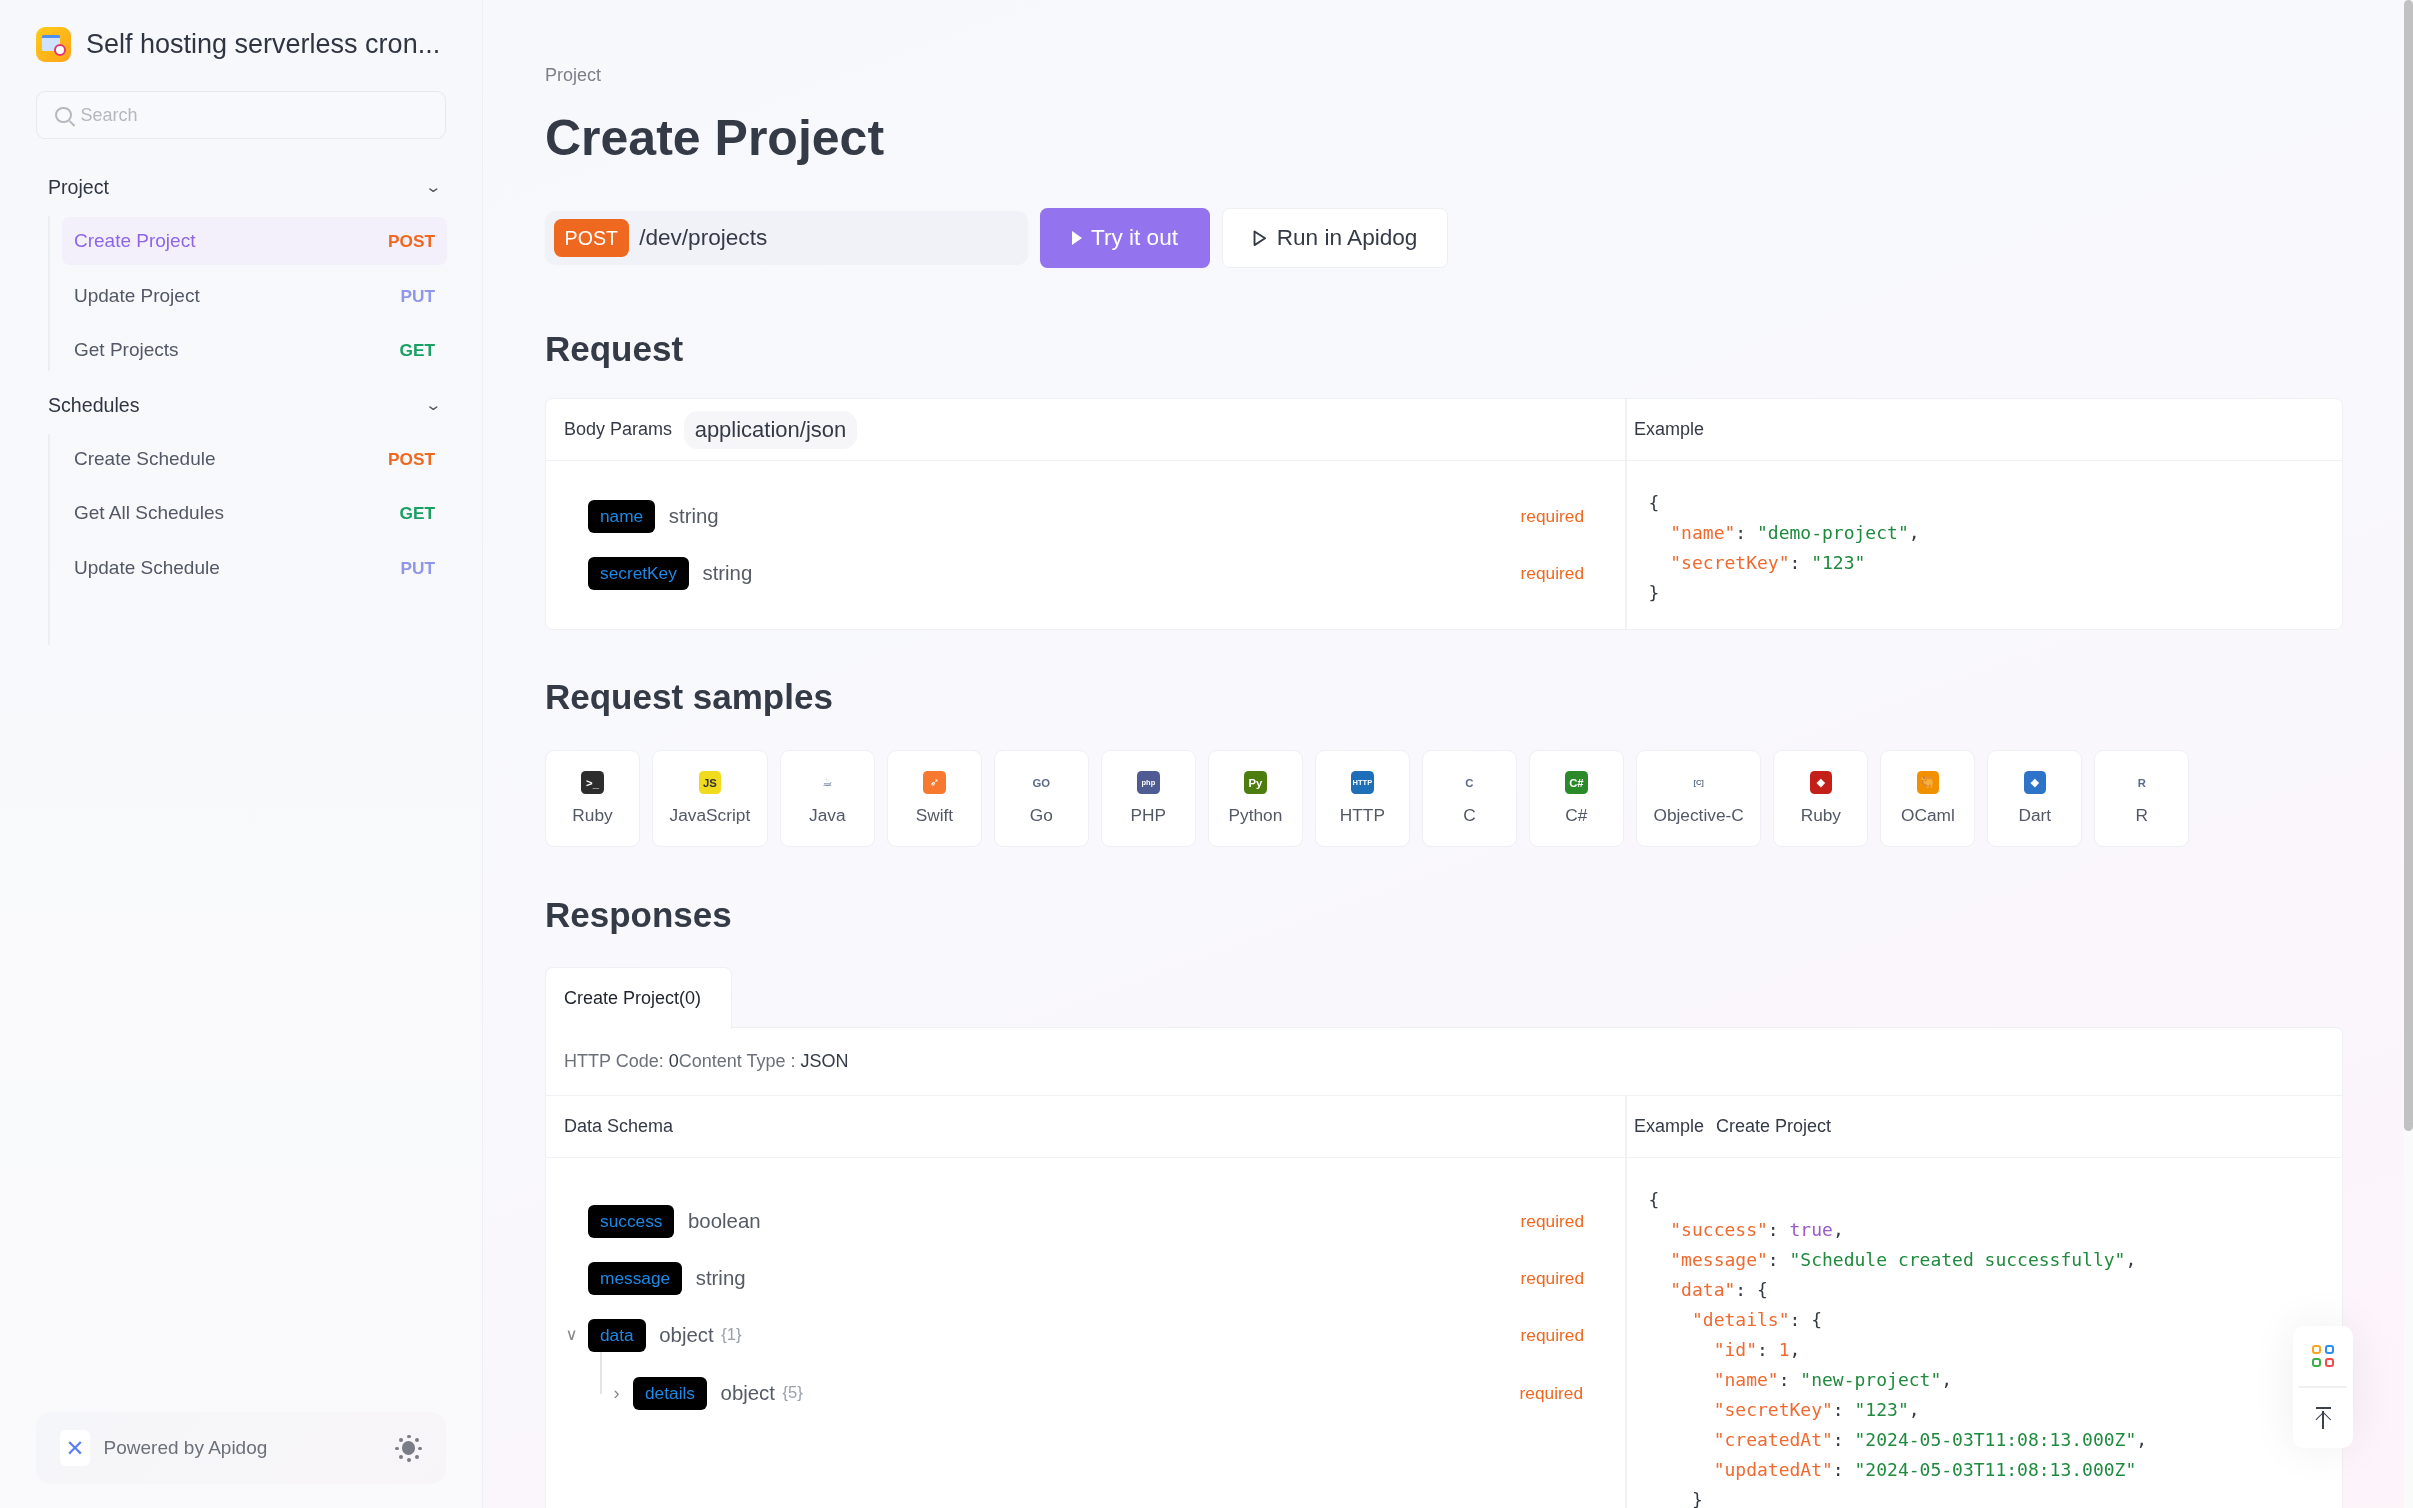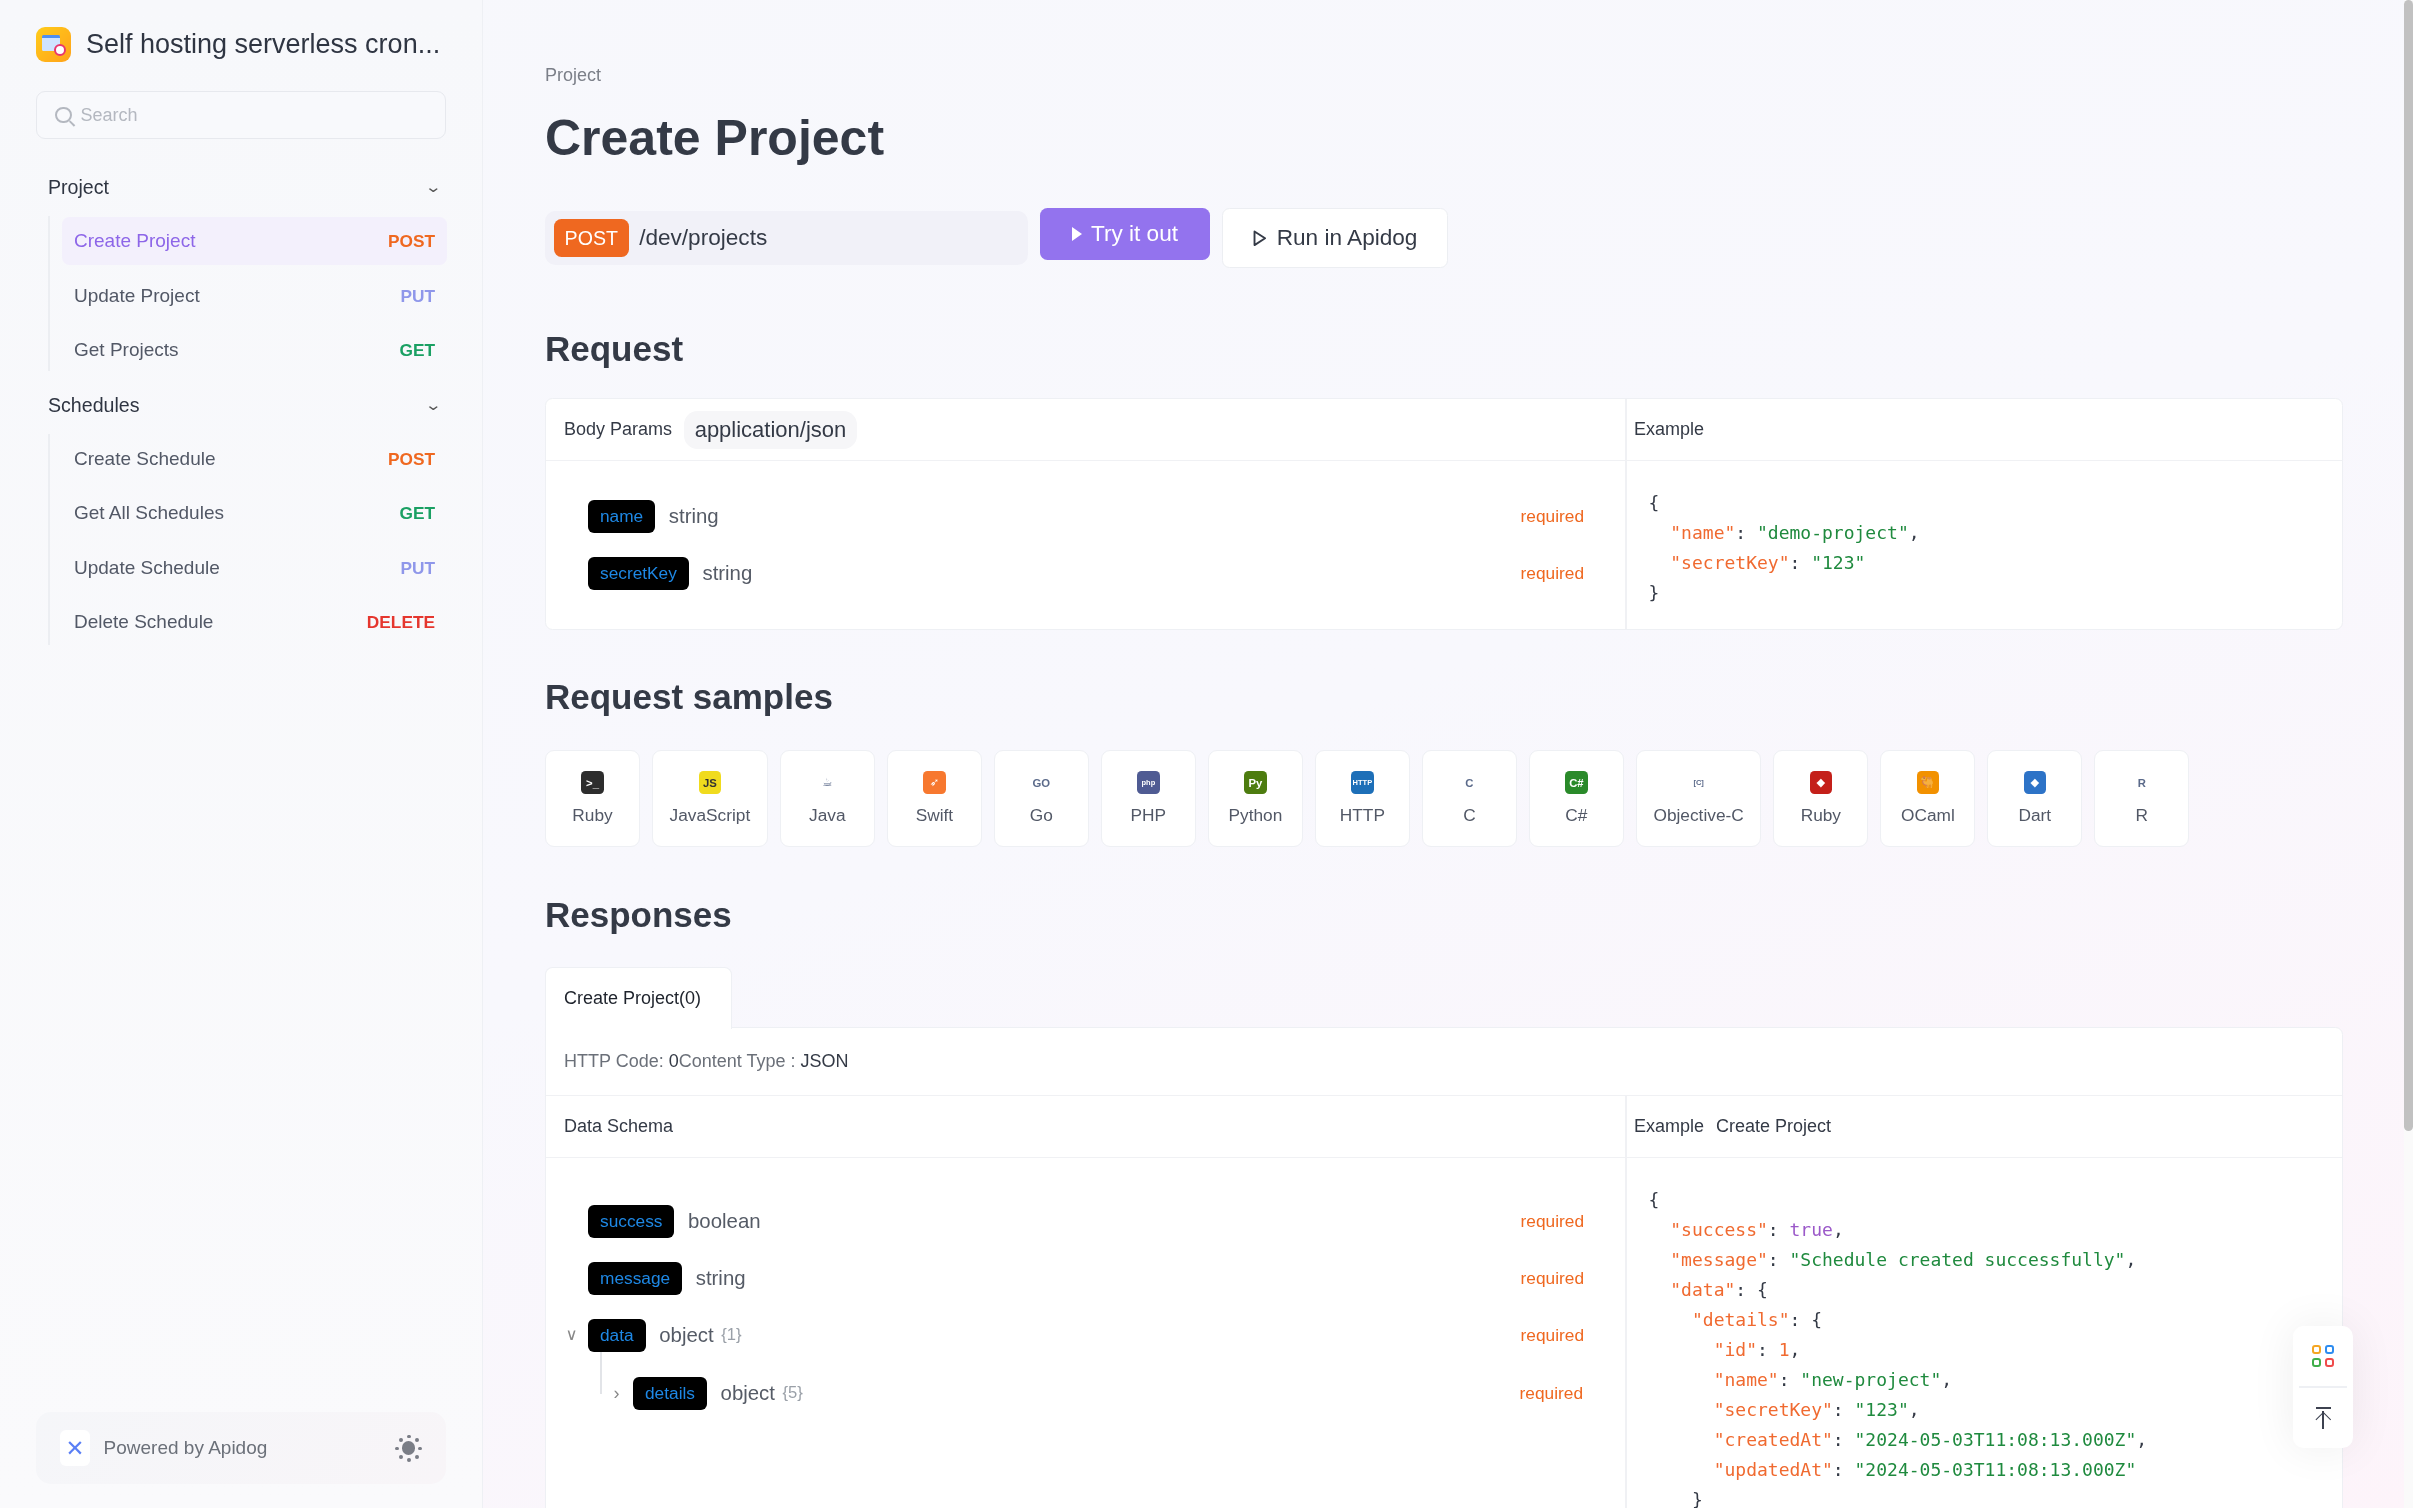--- a/index.html
+++ b/index.html
@@ -67,21 +67,21 @@
   .main { position: absolute; left: 545px; top: 0; width: 1803px; }
   .breadcrumb { position: absolute; top: 65px; left: 0; font-size: 18px; color: #7b7f88; }
   .page-title { position: absolute; top: 109px; left: 0; font-size: 50px; color: #343a46; }
   .endpoint-bar {
     position: absolute; top: 211px; left: 0; width: 483px; height: 54px; border-radius: 10.6px;
     background: #f1f1f8; display: flex; align-items: center; padding-left: 9px; gap: 10.6px;
   }
   .post-badge { background: #ef6820; color: #fff; border-radius: 7.5px; font-size: 19.6px; padding: 7.5px 10.6px; font-weight: 500; }
   .endpoint-path { font-size: 22.6px; color: #343a46; }
   .try-btn {
-    position: absolute; top: 208px; left: 495px; width: 170px; height: 52px; border-radius: 7.5px;
+    position: absolute; top: 208px; left: 495px; width: 170px; height: 60px; border-radius: 7.5px;
     background: #9373ee; color: #fff; font-size: 22.6px; display: flex; align-items: center; justify-content: center; gap: 9px; border: none; cursor: pointer;
   }
   .tri { width: 0; height: 0; border-left: 10.6px solid currentColor; border-top: 7.5px solid transparent; border-bottom: 7.5px solid transparent; }
   .tri-outline { width: 13.6px; height: 16.6px; position: relative; }
   .tri-outline svg { display: block; }
   .run-btn {
     position: absolute; top: 208px; left: 677px; width: 226px; height: 60px; border-radius: 7.5px;
     background: #fff; color: #343a46; font-size: 22.6px; display: flex; align-items: center; justify-content: center; gap: 10.6px; border: 1.5px solid #eceef2; cursor: pointer;
   }
   .section-title { position: absolute; left: 0; font-size: 35px; color: #343a46; }
@@ -180,24 +180,20 @@
     <span class="method m-post">POST</span>
   </div>
   <div class="nav-item" style="top:489px">
     <span>Get All Schedules</span>
     <span class="method m-get">GET</span>
   </div>
   <div class="nav-item" style="top:544px">
     <span>Update Schedule</span>
     <span class="method m-put">PUT</span>
   </div>
-  <div class="nav-item" style="top:598px">
-    <span>Delete Schedule</span>
-    <span class="method m-delete">DELETE</span>
-  </div>
 
   <div class="powered">
     <div class="powered-left">
       <div class="apidog-logo">
           <span>✕</span>
         </div>
       <span class="powered-text">Powered by Apidog</span>
     </div>
     <div class="sun-icon">
       <div class="core"></div>

